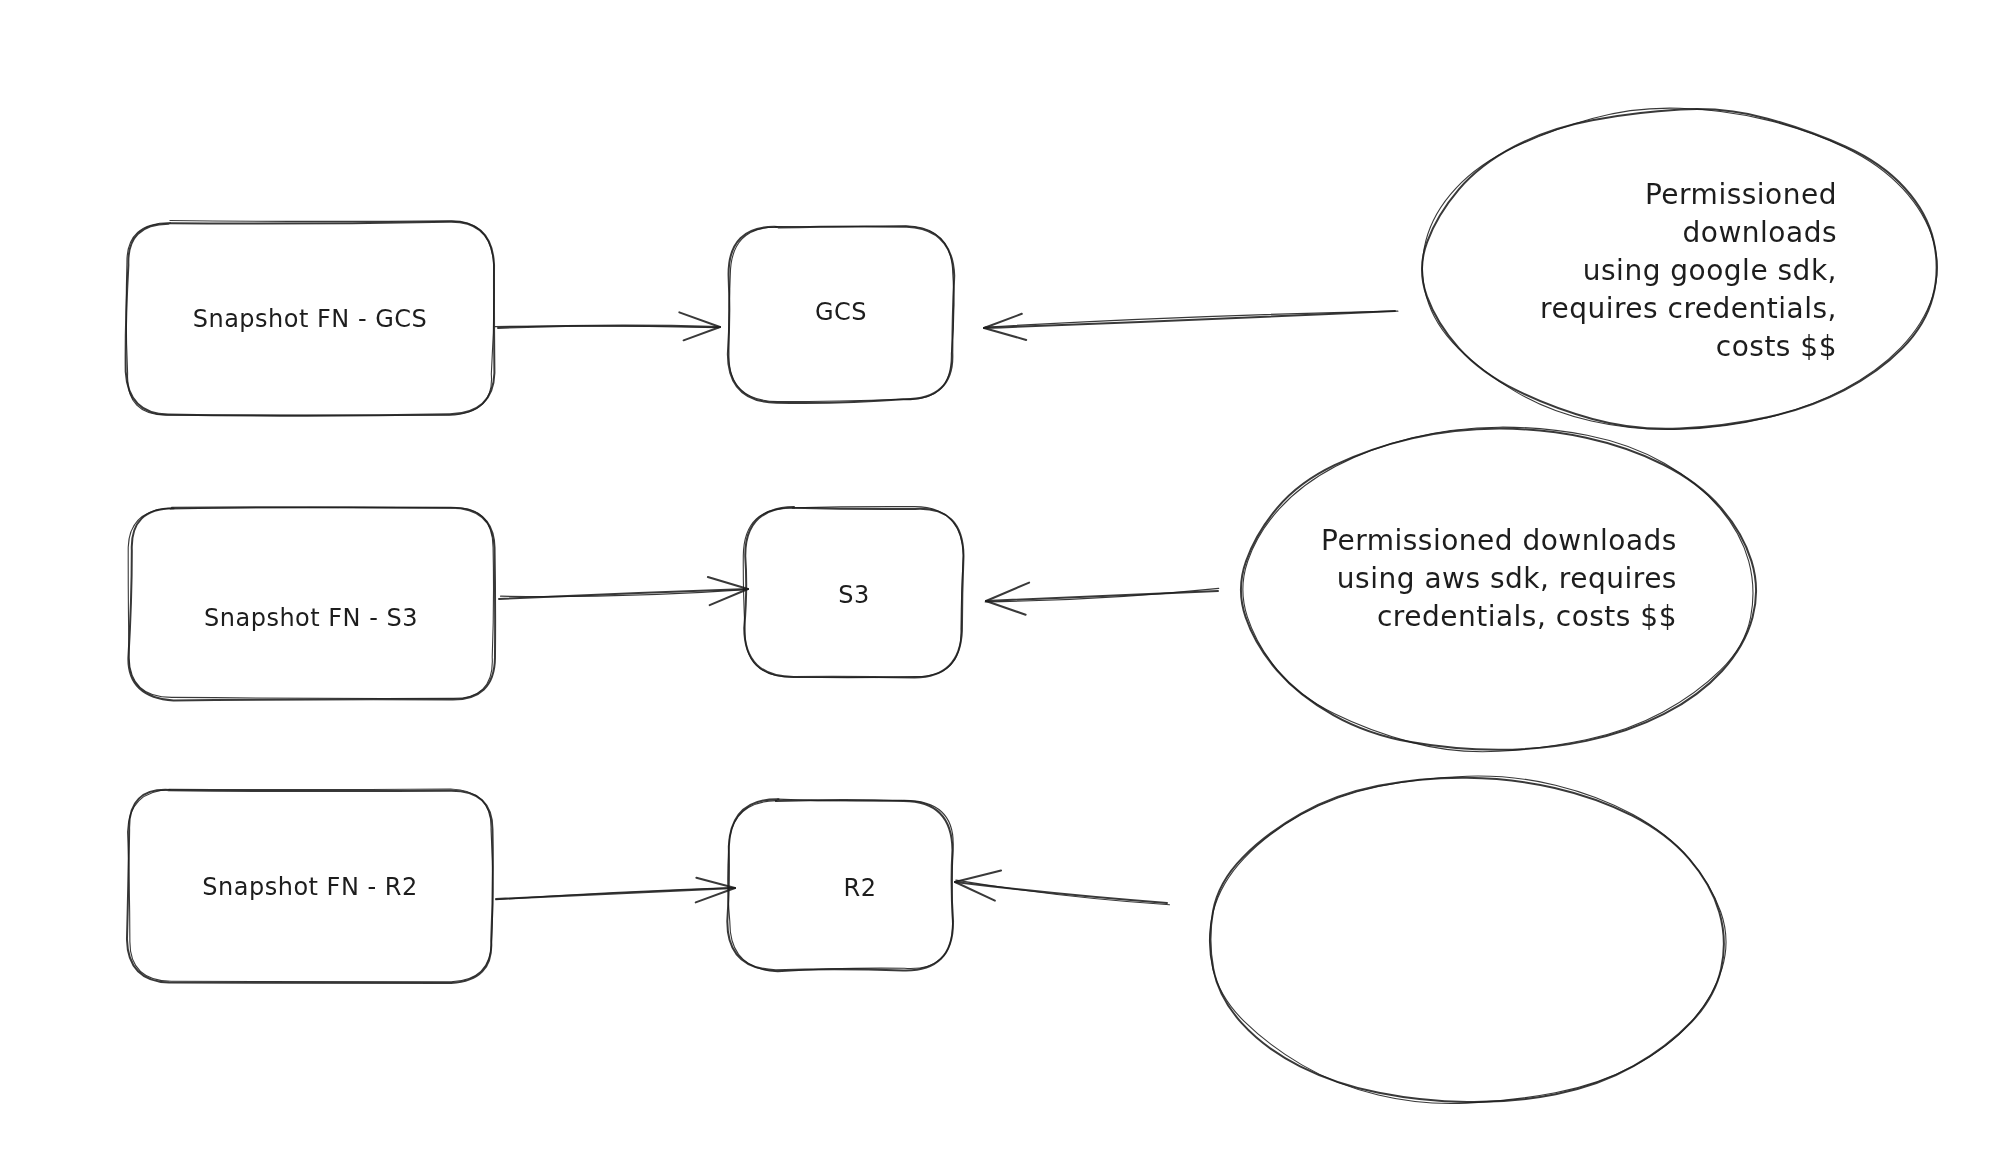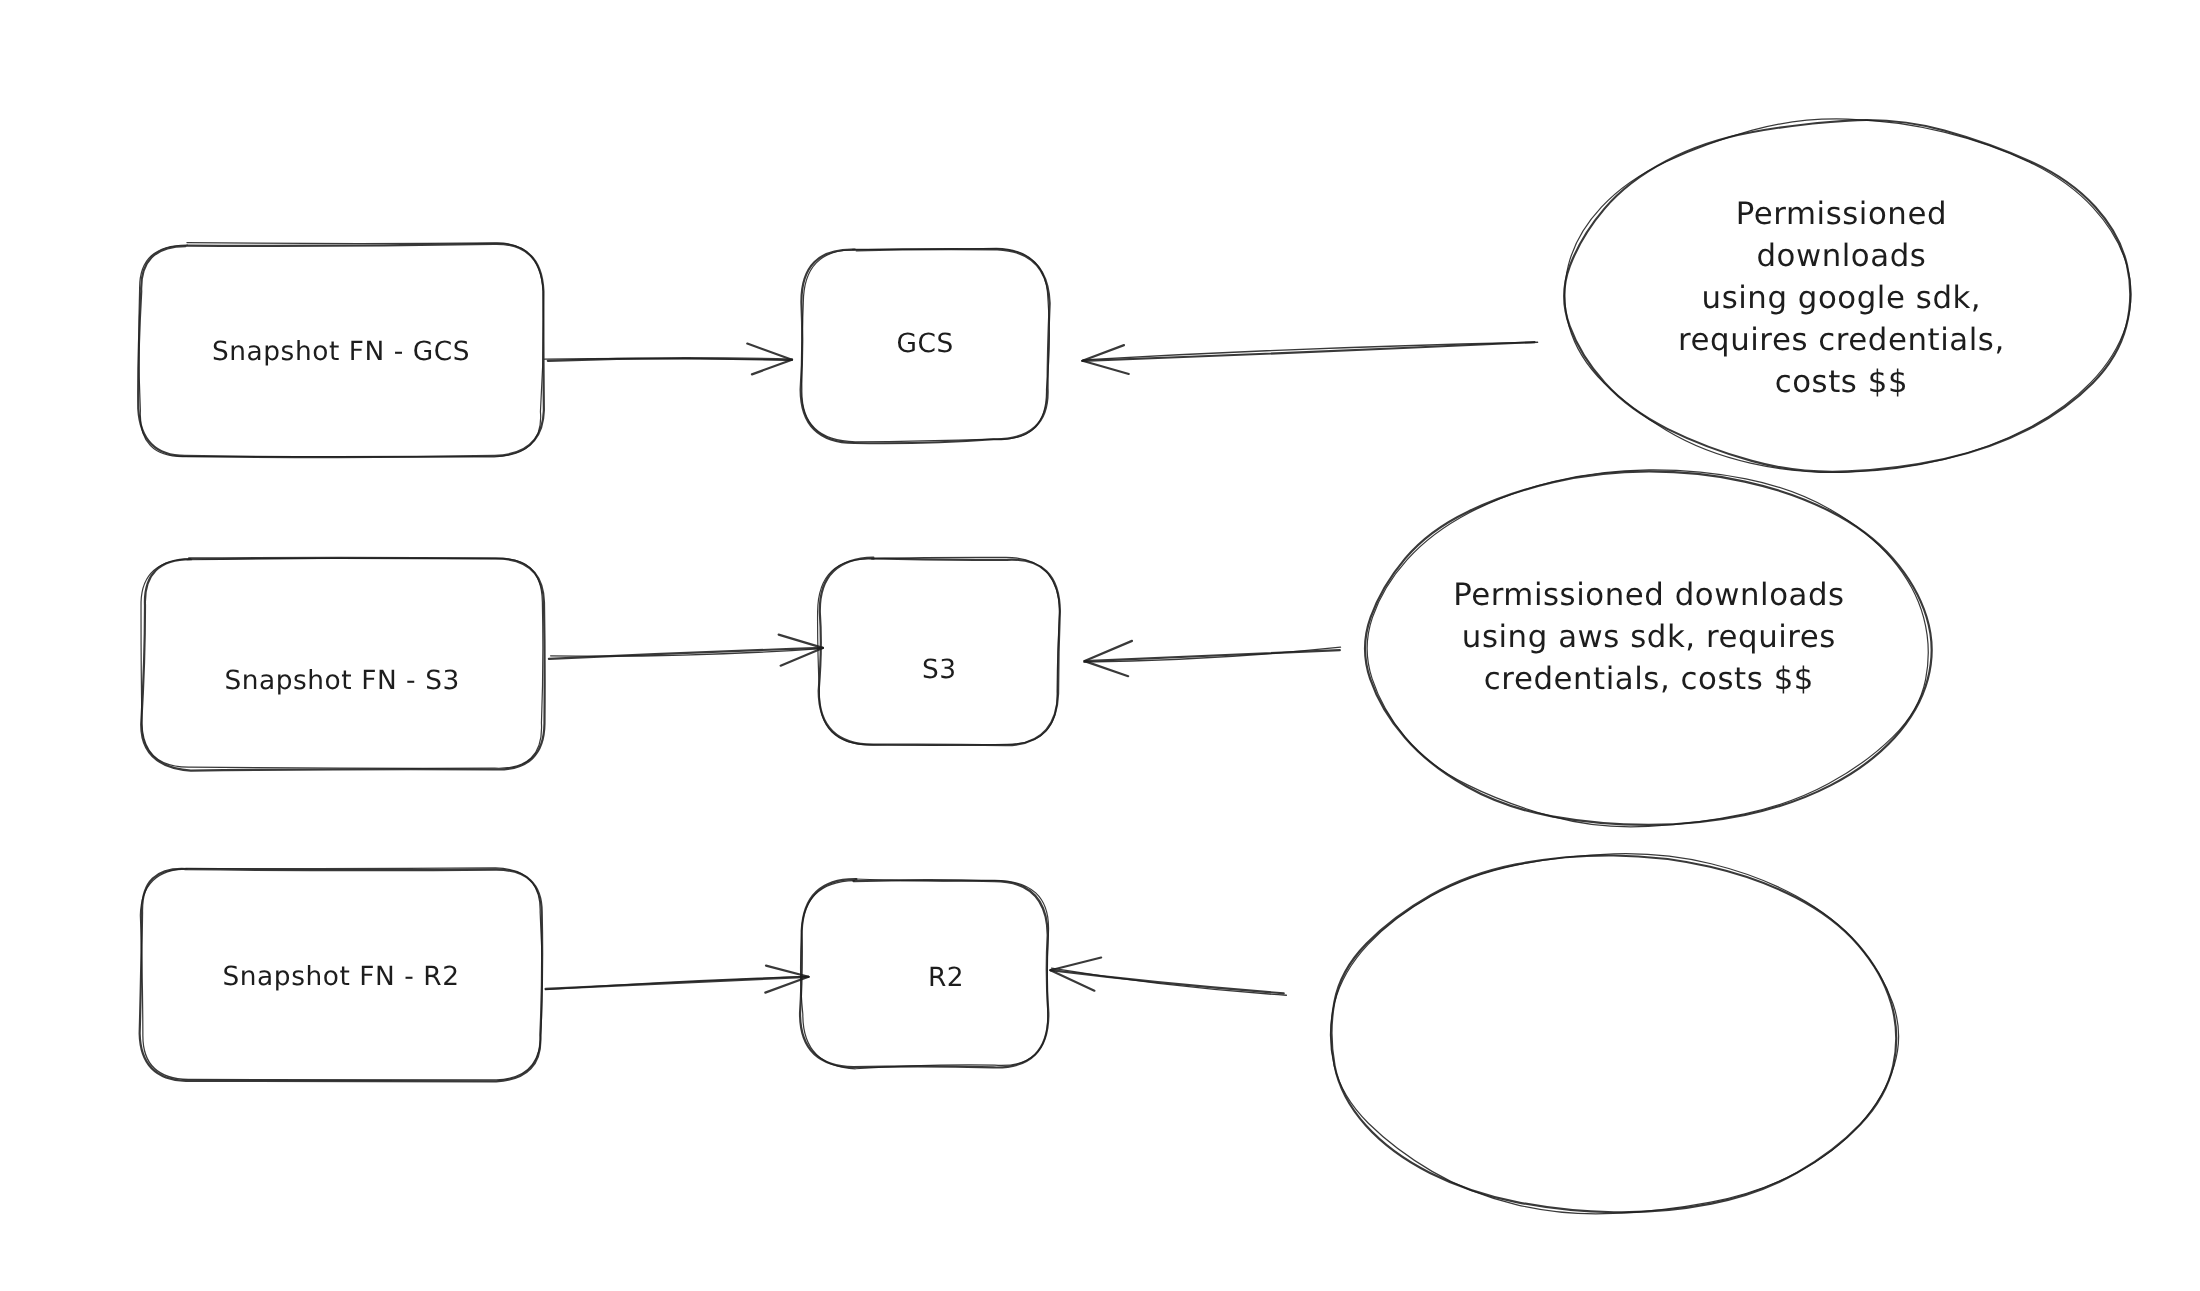--- a/index.html
+++ b/index.html
@@ -19,21 +19,21 @@
     position: absolute;
     left: 0;
     top: 0;
     width: 2000px;
     height: 1174px;
   }
   .label {
     position: absolute;
     transform: translate(-50%, -50%);
     color: #1d1d1d;
-    text-align: center;
+    text-align: right;
     letter-spacing: 0.5px;
   }
   .node-label {
     font-size: 24px;
     white-space: nowrap;
   }
   .note-label {
     font-size: 28px;
     line-height: 38px;
     white-space: pre-line;
@@ -119,20 +119,20 @@
     </svg>
 
   <div class="label node-label" style="left:310px; top:319px;">Snapshot FN - GCS</div>
   <div class="label node-label" style="left:841px; top:312px;">GCS</div>
   <div class="label note-label" style="left:1674px; top:271px;">Permissioned downloads
 using google sdk,
 requires credentials,
 costs $$</div>
 
   <div class="label node-label" style="left:311px; top:618px;">Snapshot FN - S3</div>
-  <div class="label node-label" style="left:854px; top:608px;">S3</div>
+  <div class="label node-label" style="left:854px; top:595px;">S3</div>
   <div class="label note-label" style="left:1499px; top:579px;">Permissioned downloads
 using aws sdk, requires
 credentials, costs $$</div>
 
   <div class="label node-label" style="left:310px; top:887px;">Snapshot FN - R2</div>
   <div class="label node-label" style="left:860px; top:888px;">R2</div>
 </div>
 
 </body></html>

